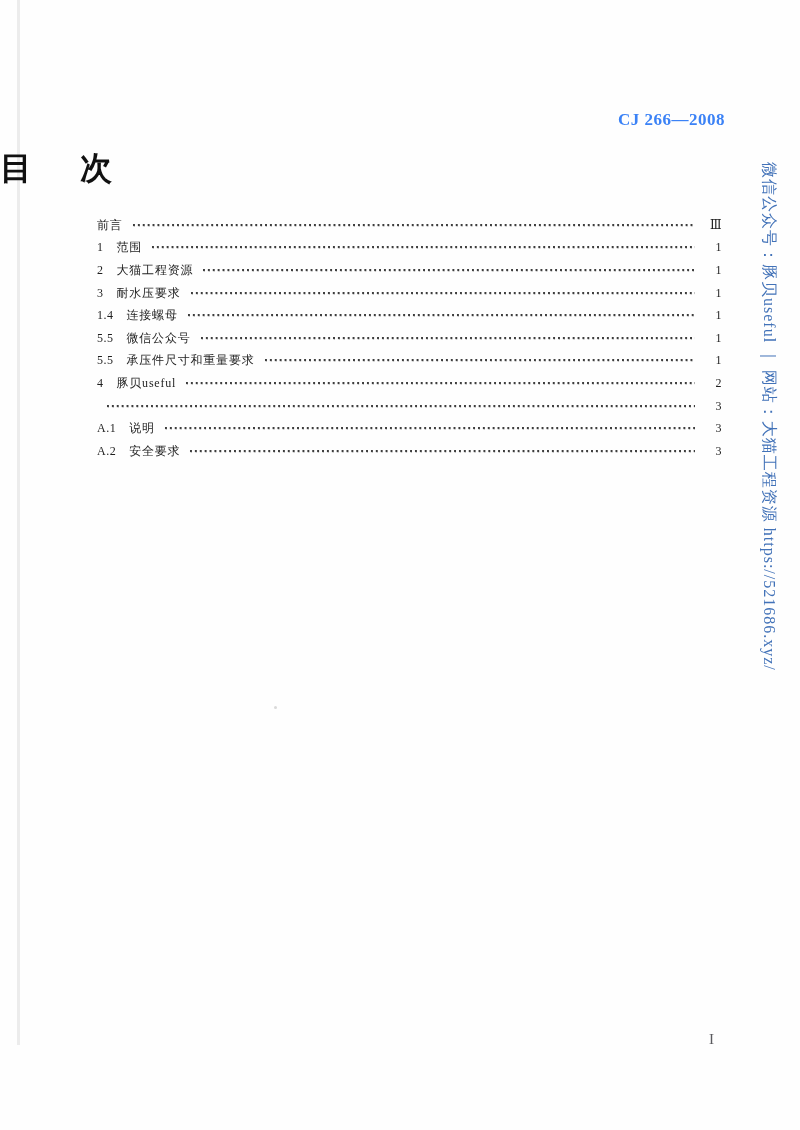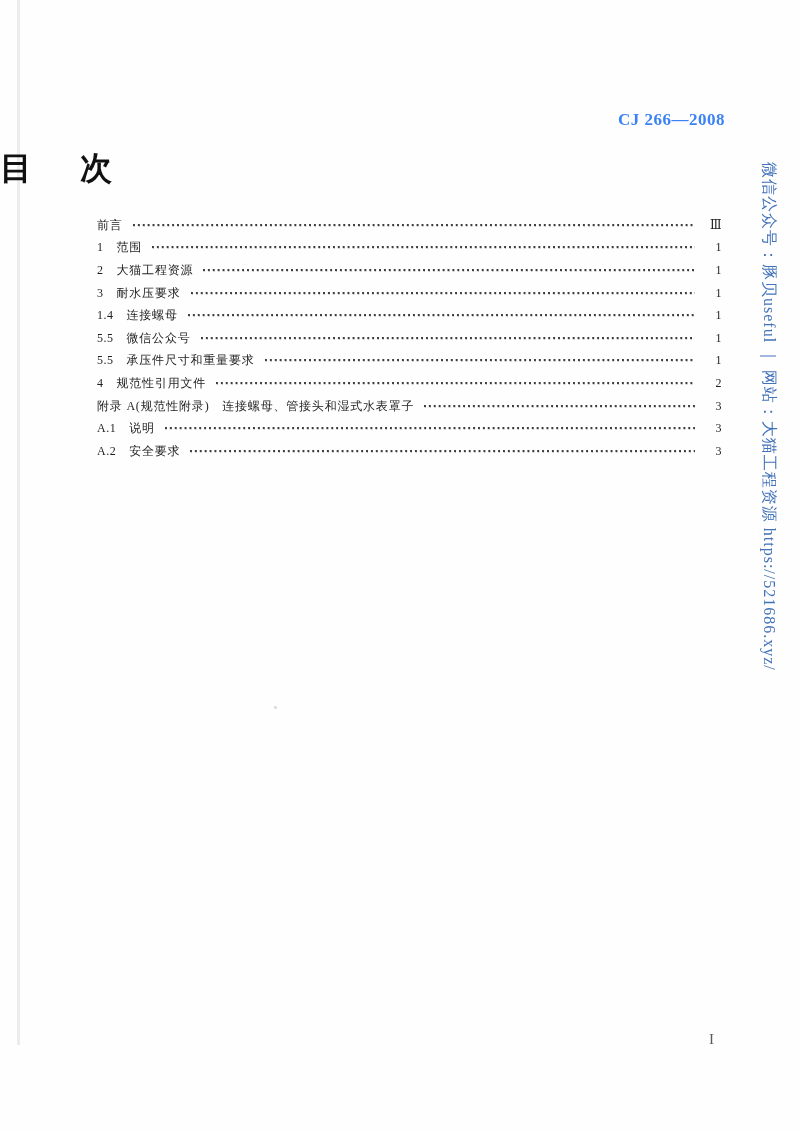--- a/index.html
+++ b/index.html
@@ -164,27 +164,26 @@
       <span class="toc-page">1</span>
     </div>
     <div class="toc-row">
       <span class="toc-num">5.5</span>
       <span class="toc-label">承压件尺寸和重量要求</span>
       <span class="leader"></span>
       <span class="toc-page">1</span>
     </div>
     <div class="toc-row">
       <span class="toc-num">4</span>
-      <span class="toc-label">规范性引用文件</span>
+      <span class="toc-label">豚贝useful</span>
       <span class="leader"></span>
       <span class="toc-page">2</span>
     </div>
     <div class="toc-row">
       <span class="toc-num"></span>
-      <span class="toc-label">附录 A(规范性附录)　连接螺母、管接头和湿式水表罩子</span>
       <span class="leader"></span>
       <span class="toc-page">3</span>
     </div>
     <div class="toc-row">
       <span class="toc-num">A.1</span>
       <span class="toc-label">说明</span>
       <span class="leader"></span>
       <span class="toc-page">3</span>
     </div>
     <div class="toc-row">

